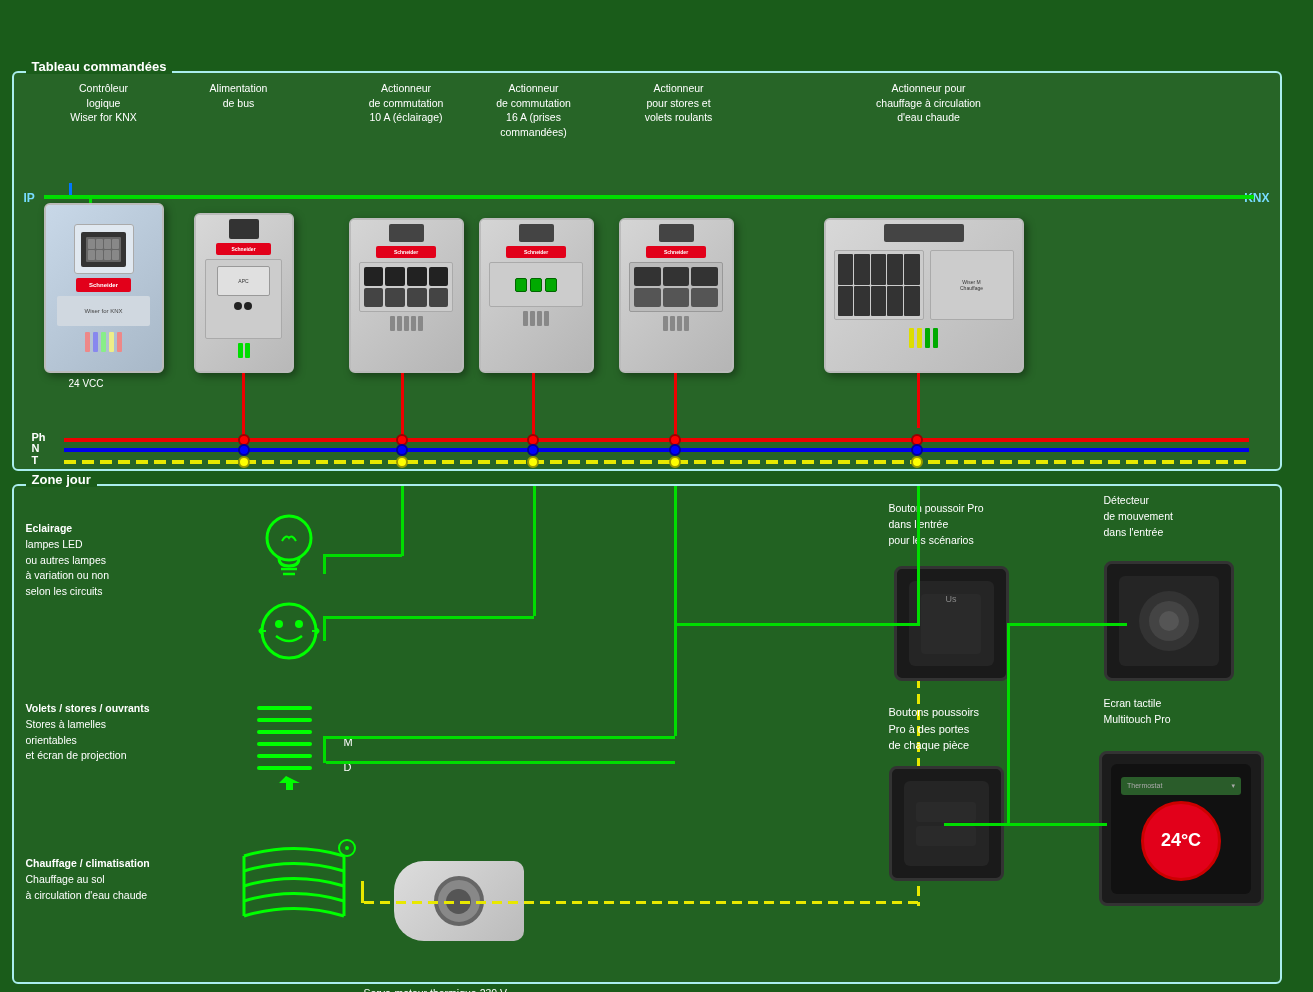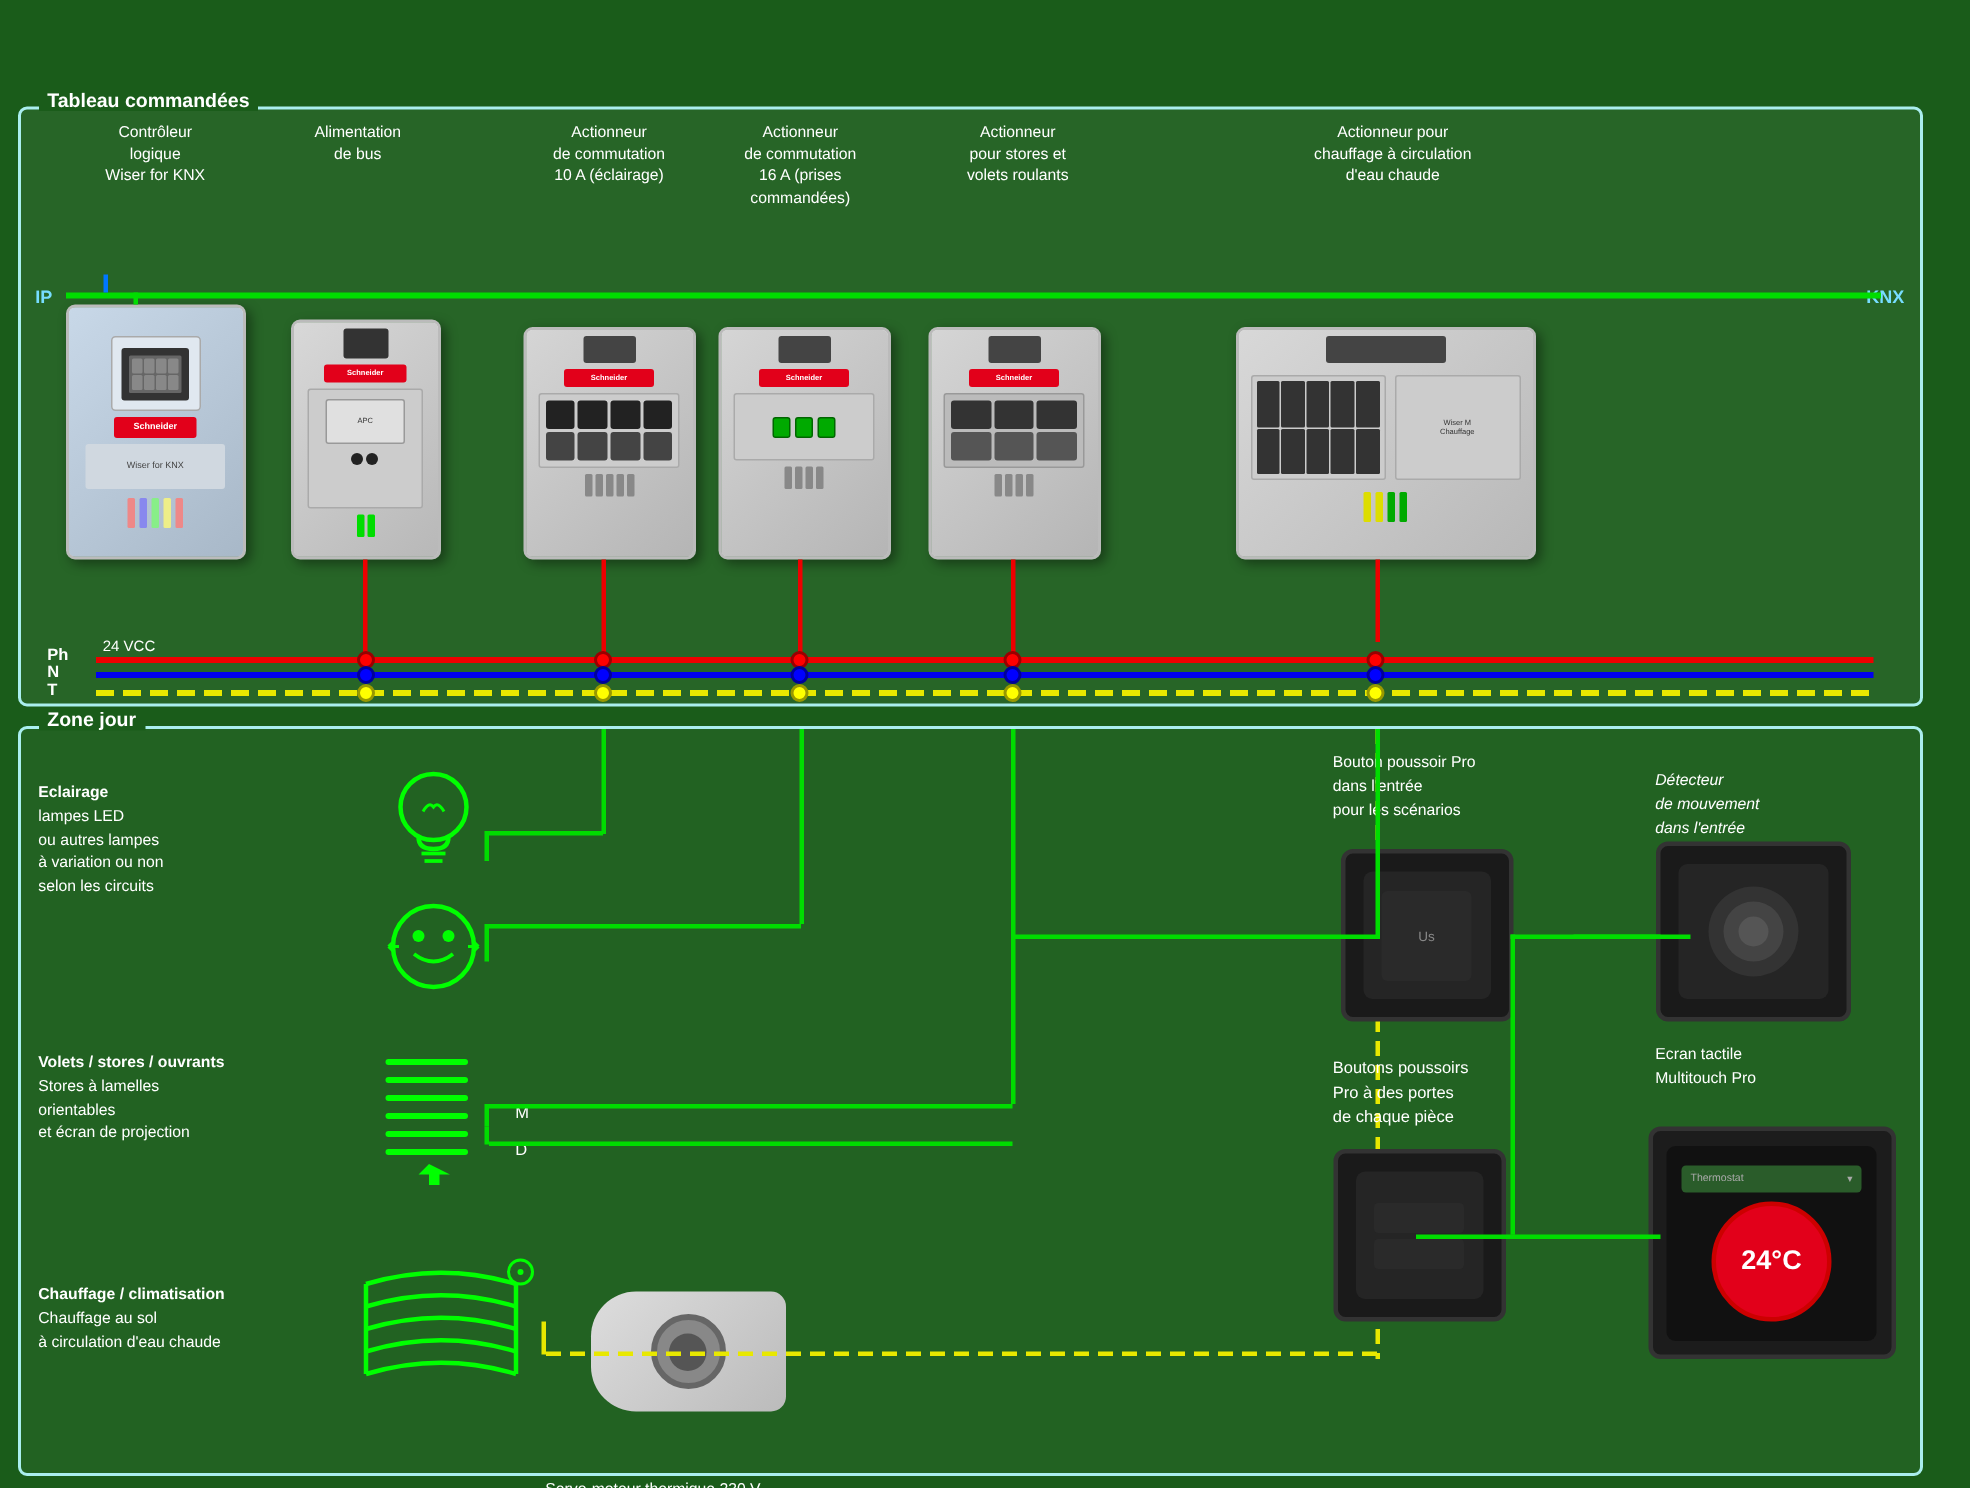--- a/index.html
+++ b/index.html
@@ -166,21 +166,21 @@
 
         <div style="display:flex;gap:3px;margin-top:6px;">
           <div style="width:5px;height:20px;background:#e88;border-radius:1px;"></div>
           <div style="width:5px;height:20px;background:#88e;border-radius:1px;"></div>
           <div style="width:5px;height:20px;background:#8e8;border-radius:1px;"></div>
           <div style="width:5px;height:20px;background:#ee8;border-radius:1px;"></div>
           <div style="width:5px;height:20px;background:#e88;border-radius:1px;"></div>
         </div>
       </div>
     </div>
-    <div style="position:absolute;top:305px;left:55px;color:white;font-size:10px;margin-top:48px;">24 VCC</div>
+    <div style="position:absolute;top:305px;left:55px;color:white;font-size:10px;">24 VCC</div>
 
     <div class="device-box" style="width:100px;height:160px;top:140px;left:180px;">
       <div style="width:100%;height:100%;background:linear-gradient(135deg,#d8d8d8,#b8b8b8);border-radius:4px;overflow:hidden;">
 
         <div style="width:30px;height:20px;background:#333;margin:4px auto;border-radius:2px;"></div>
 
         <div style="width:55px;height:12px;background:#e2001a;border-radius:2px;margin:2px auto;display:flex;align-items:center;justify-content:center;">
           <span style="color:white;font-size:5px;font-weight:bold;">Schneider</span>
         </div>
 
@@ -434,27 +434,27 @@
 
     <div style="position:absolute;top:415px;left:350px;height:3px;width:554px;background:repeating-linear-gradient(90deg,#e8e800 0px,#e8e800 10px,transparent 10px,transparent 16px);"></div>
     <div style="position:absolute;top:395px;left:347px;width:3px;height:22px;background:#e8e800;"></div>
 
     <div style="position:absolute;top:15px;left:875px;color:white;font-size:10.5px;line-height:1.5;width:160px;">
       Bouton poussoir Pro<br>dans l'entrée<br>pour les scénarios
     </div>
 
     <div style="position:absolute;top:80px;left:880px;width:115px;height:115px;background:#1a1a1a;border-radius:8px;border:3px solid #333;display:flex;align-items:center;justify-content:center;">
       <div style="width:85px;height:85px;background:#252525;border-radius:6px;display:flex;align-items:center;justify-content:center;">
-        <div style="width:60px;height:60px;background:#2a2a2a;border-radius:4px;display:flex;align-items:center;justify-content:center;">
+        <div style="width:60px;height:60px;background:#2a2a2a;border-radius:4px;display:flex;justify-content:center;">
           <span style="color:#888;font-size:9px;text-align:center;">Us</span>
         </div>
       </div>
     </div>
 
-    <div style="position:absolute;top:27px;left:1090px;color:white;font-size:10.5px;line-height:1.5;width:170px;font-style:italic;">
+    <div style="position:absolute;top:7px;left:1090px;color:white;font-size:10.5px;line-height:1.5;width:170px;">
       Détecteur<br>de mouvement<br>dans l'entrée
     </div>
 
     <div style="position:absolute;top:75px;left:1090px;width:130px;height:120px;background:#1a1a1a;border-radius:8px;border:3px solid #333;display:flex;align-items:center;justify-content:center;">
       <div style="width:100px;height:90px;background:#252525;border-radius:6px;display:flex;align-items:center;justify-content:center;">
 
         <div style="width:60px;height:60px;background:#333;border-radius:50%;display:flex;align-items:center;justify-content:center;">
           <div style="width:40px;height:40px;background:#444;border-radius:50%;display:flex;align-items:center;justify-content:center;">
             <div style="width:20px;height:20px;background:#555;border-radius:50%;"></div>
           </div>

